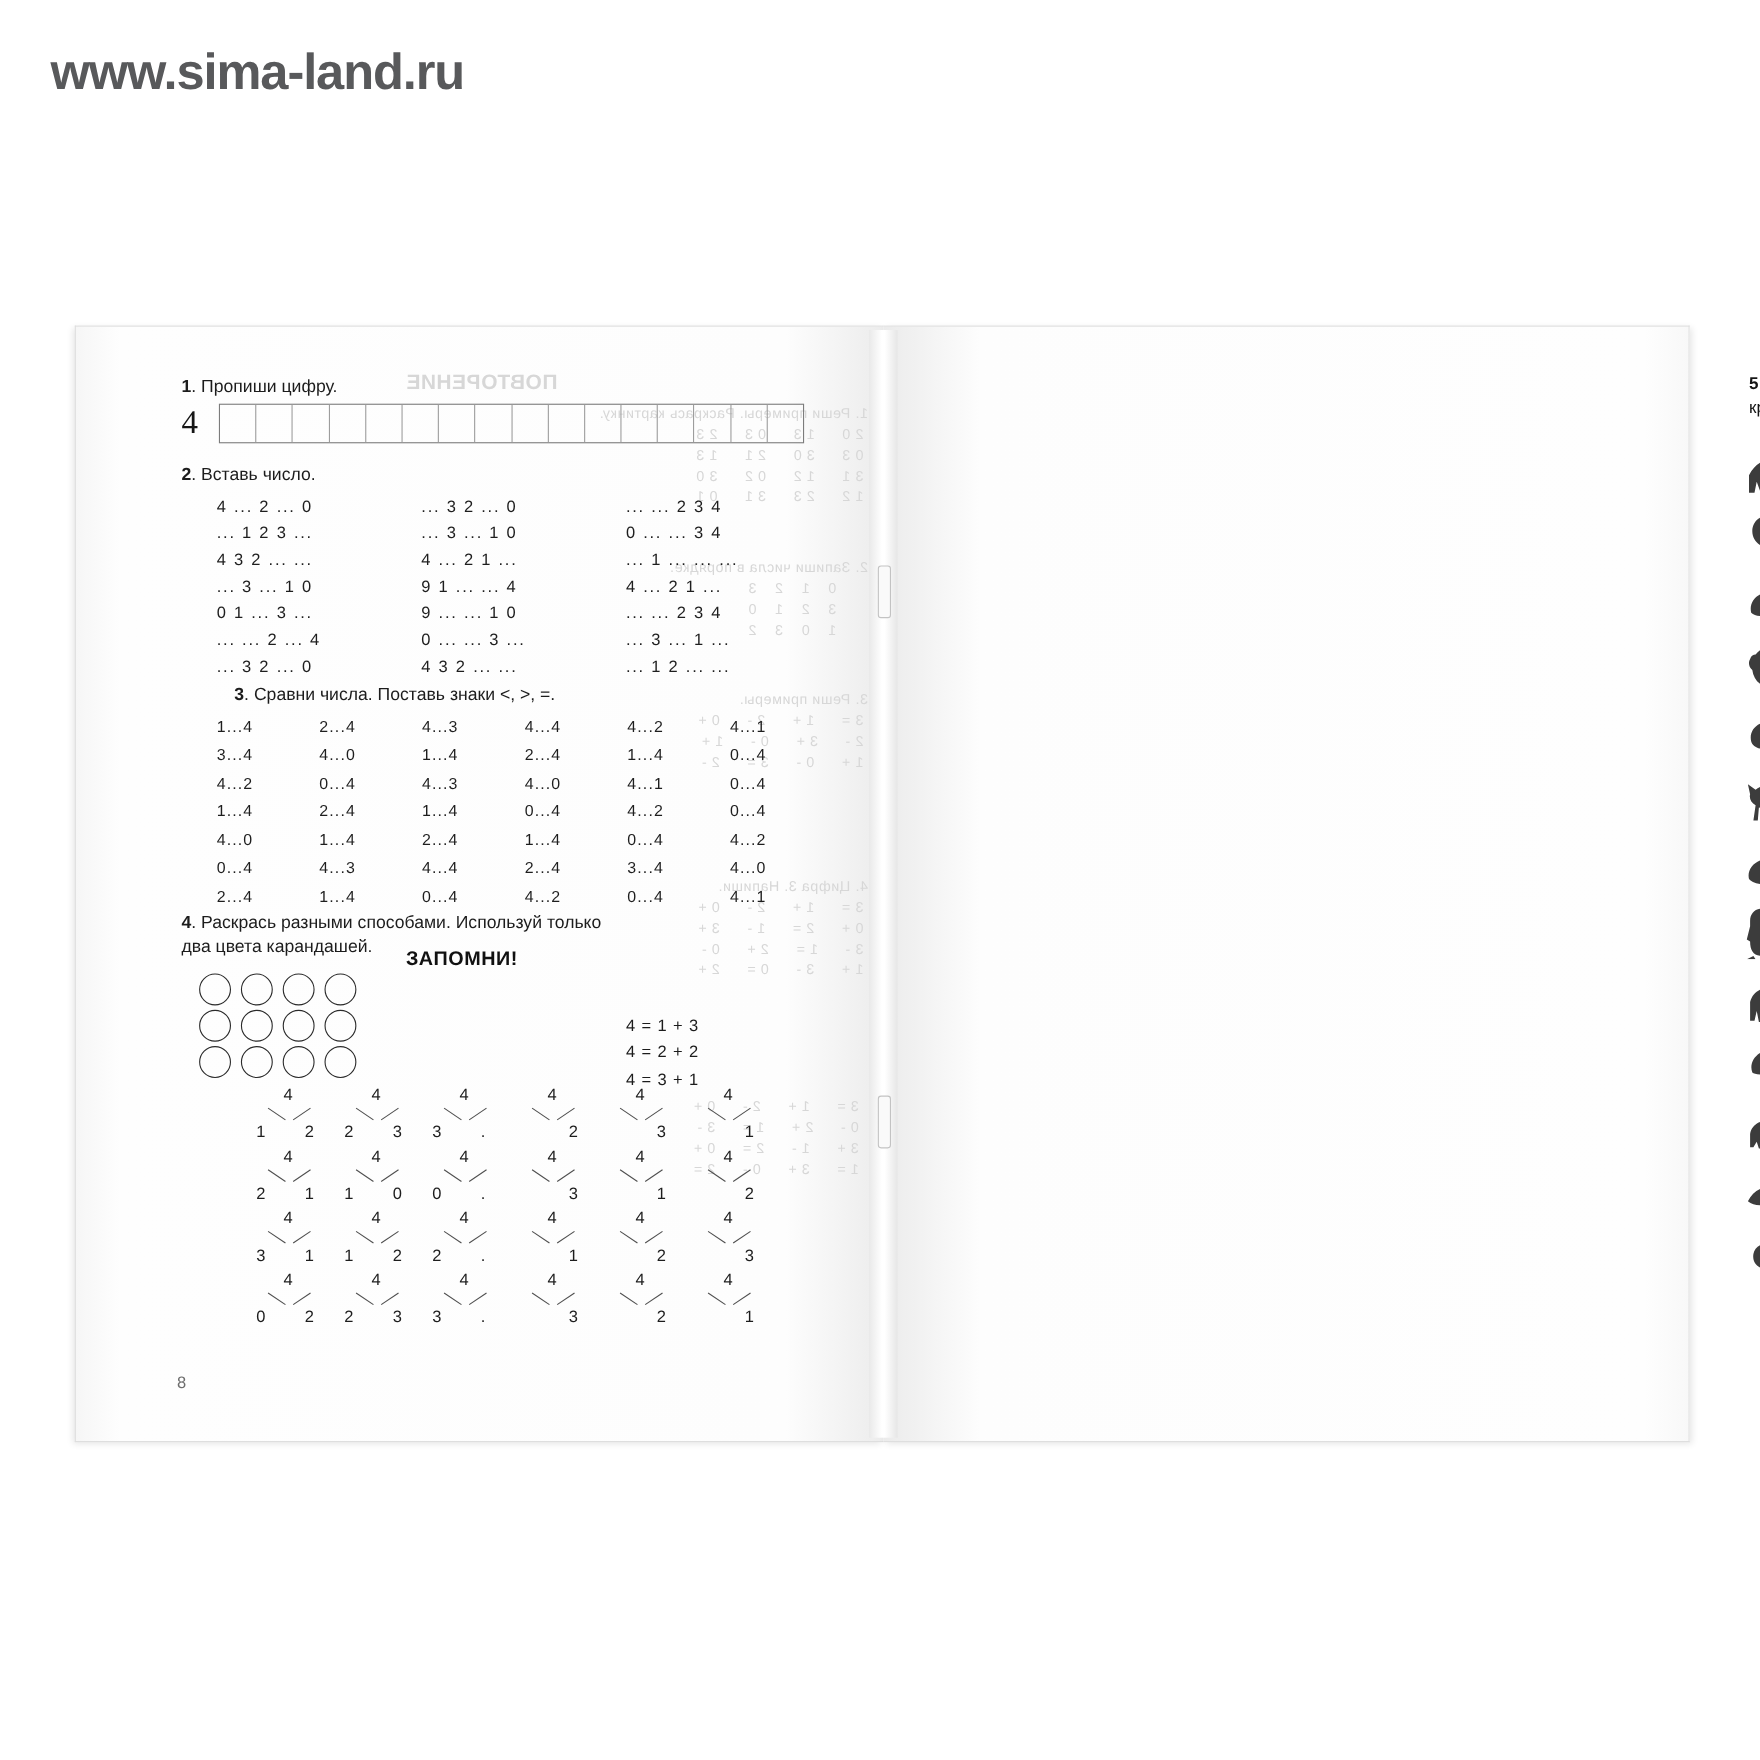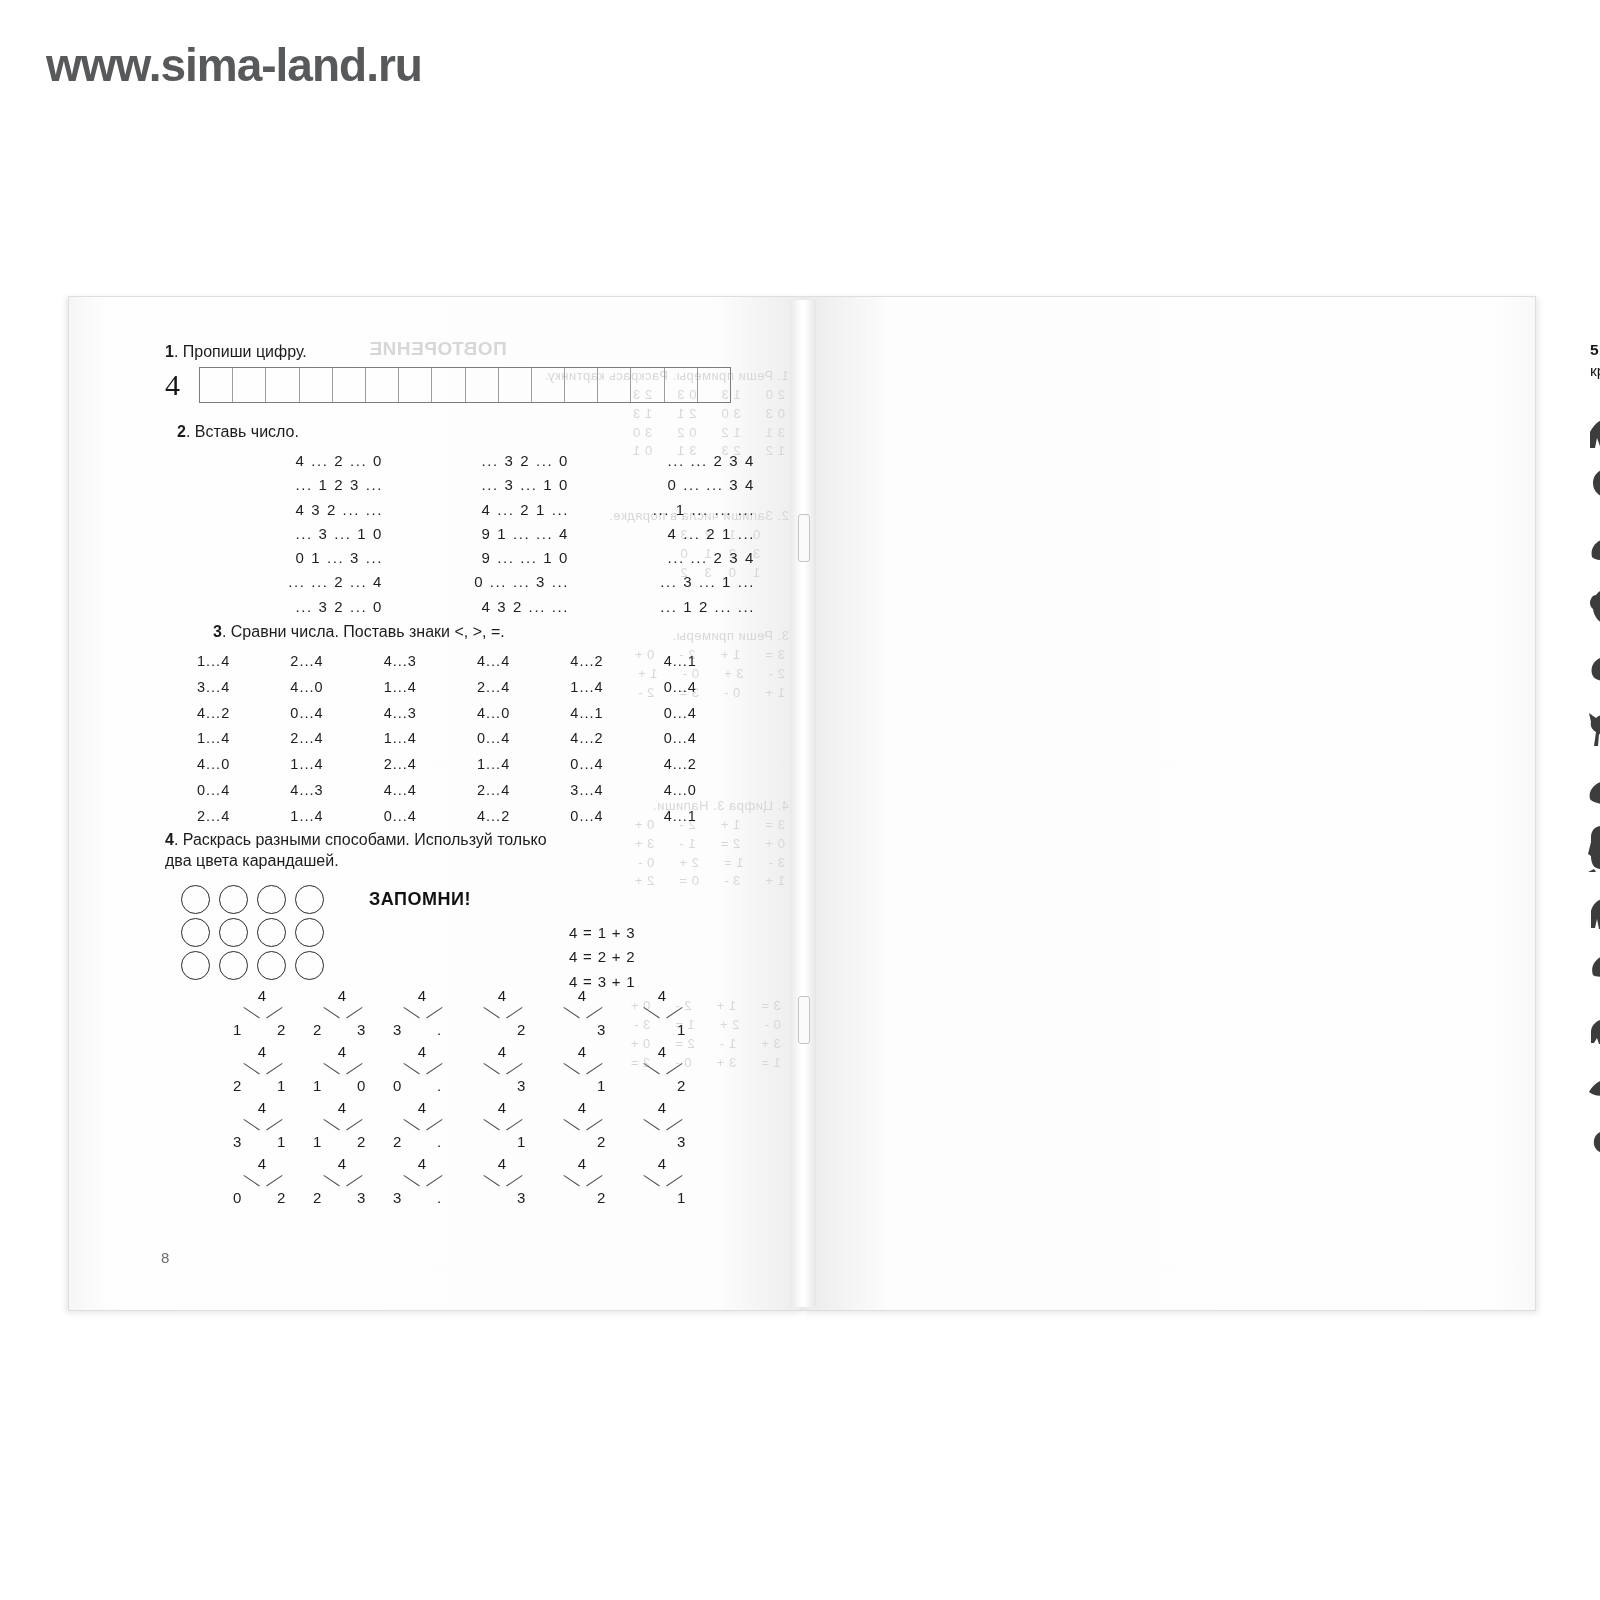--- a/index.html
+++ b/index.html
@@ -122,33 +122,32 @@
     height: 34px;
   }
   .boxes i {
     display: block;
     width: 32.2px;
     height: 34px;
     border-right: 1.2px solid #9d9d9d;
   }
   .boxes i:last-child { border-right: none; }
 
-  .task2 { left: 108px; top: 124px; }
+  .task2 { left: 96px; top: 124px; }
   .cols2 {
     position: absolute;
     left: 128px;
     top: 152px;
     width: 560px;
     display: flex;
     gap: 0px;
     font-size: 15px;
     color: #1e1e1e;
     letter-spacing: 1.6px;
     line-height: 1.62;
-    text-align: right;
   }
   .cols2 .c { width: 186px; white-space: pre; font-family: "Liberation Sans", sans-serif; }
 
   .task3 { left: 96px; top: 324px; margin-left: 48px; }
   .grid3 {
     position: absolute;
     left: 128px;
     top: 352px;
     width: 560px;
     display: grid;
@@ -173,21 +172,21 @@
     display: block;
     width: 27px;
     height: 27px;
     border: 1.3px solid #2a2a2a;
     border-radius: 50%;
   }
 
   .zapomni {
     position: absolute;
     left: 300px;
-    top: 592px;
+    top: 564px;
     font-size: 18px;
     font-weight: bold;
     color: #111;
     letter-spacing: 0.5px;
   }
   .eqs {
     position: absolute;
     left: 500px;
     top: 624px;
     font-size: 15px;

